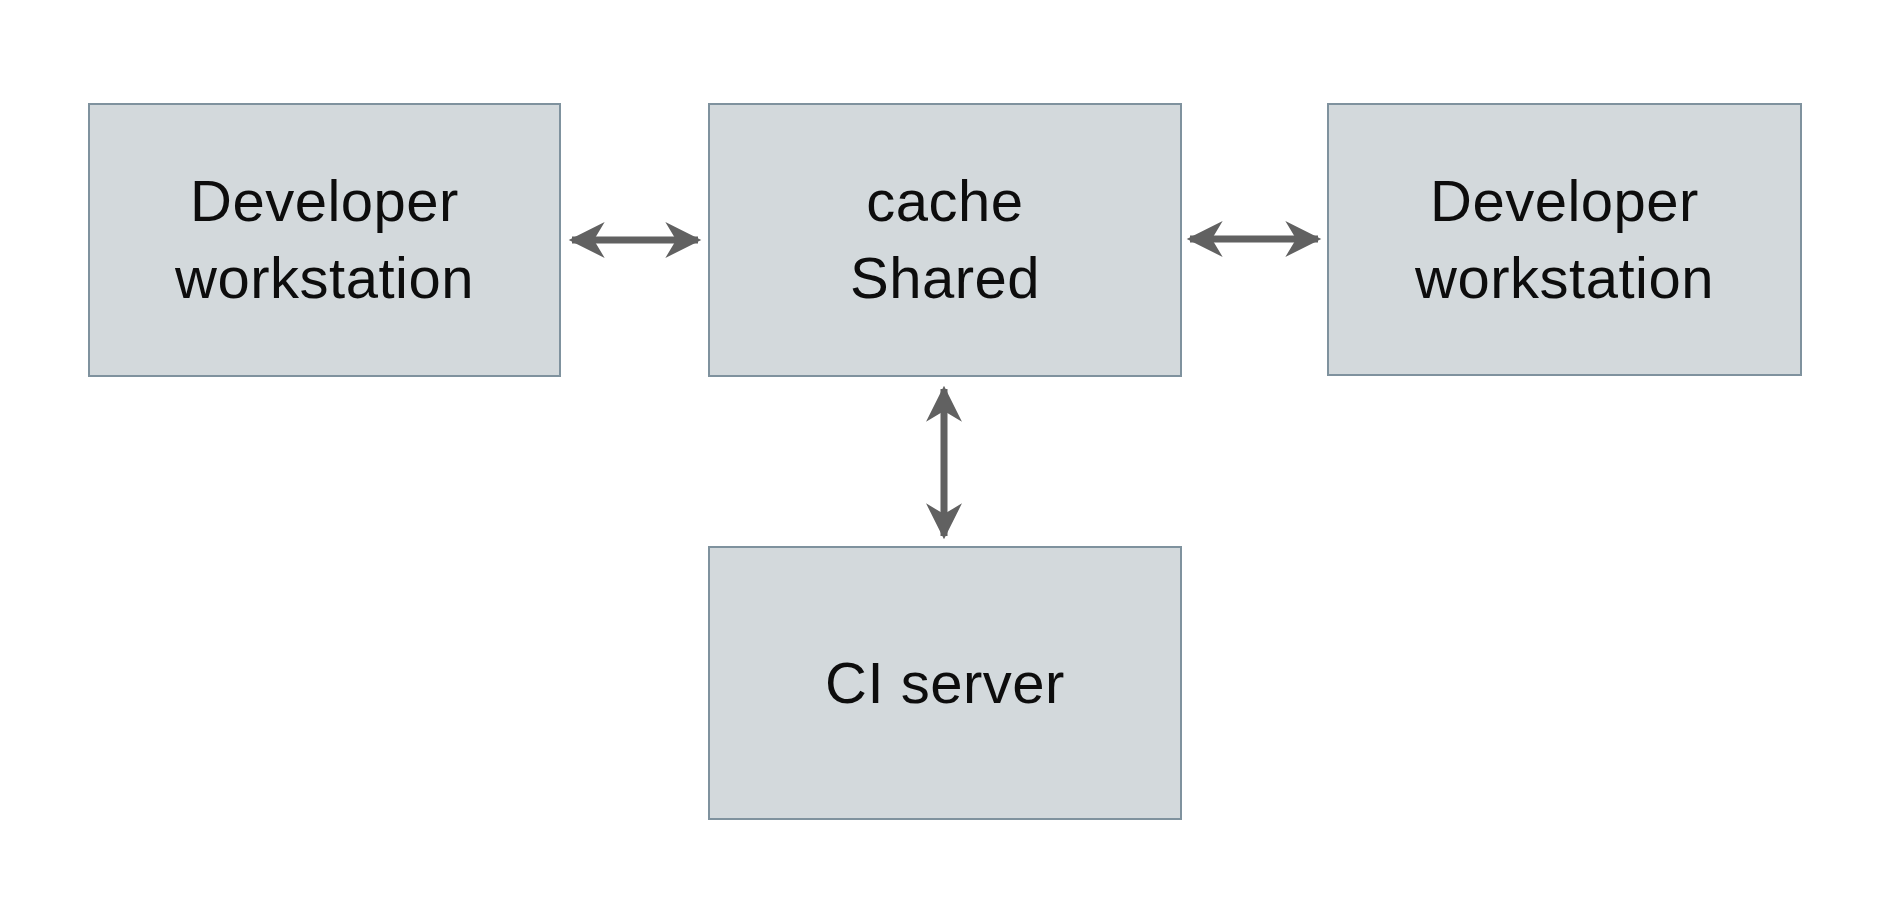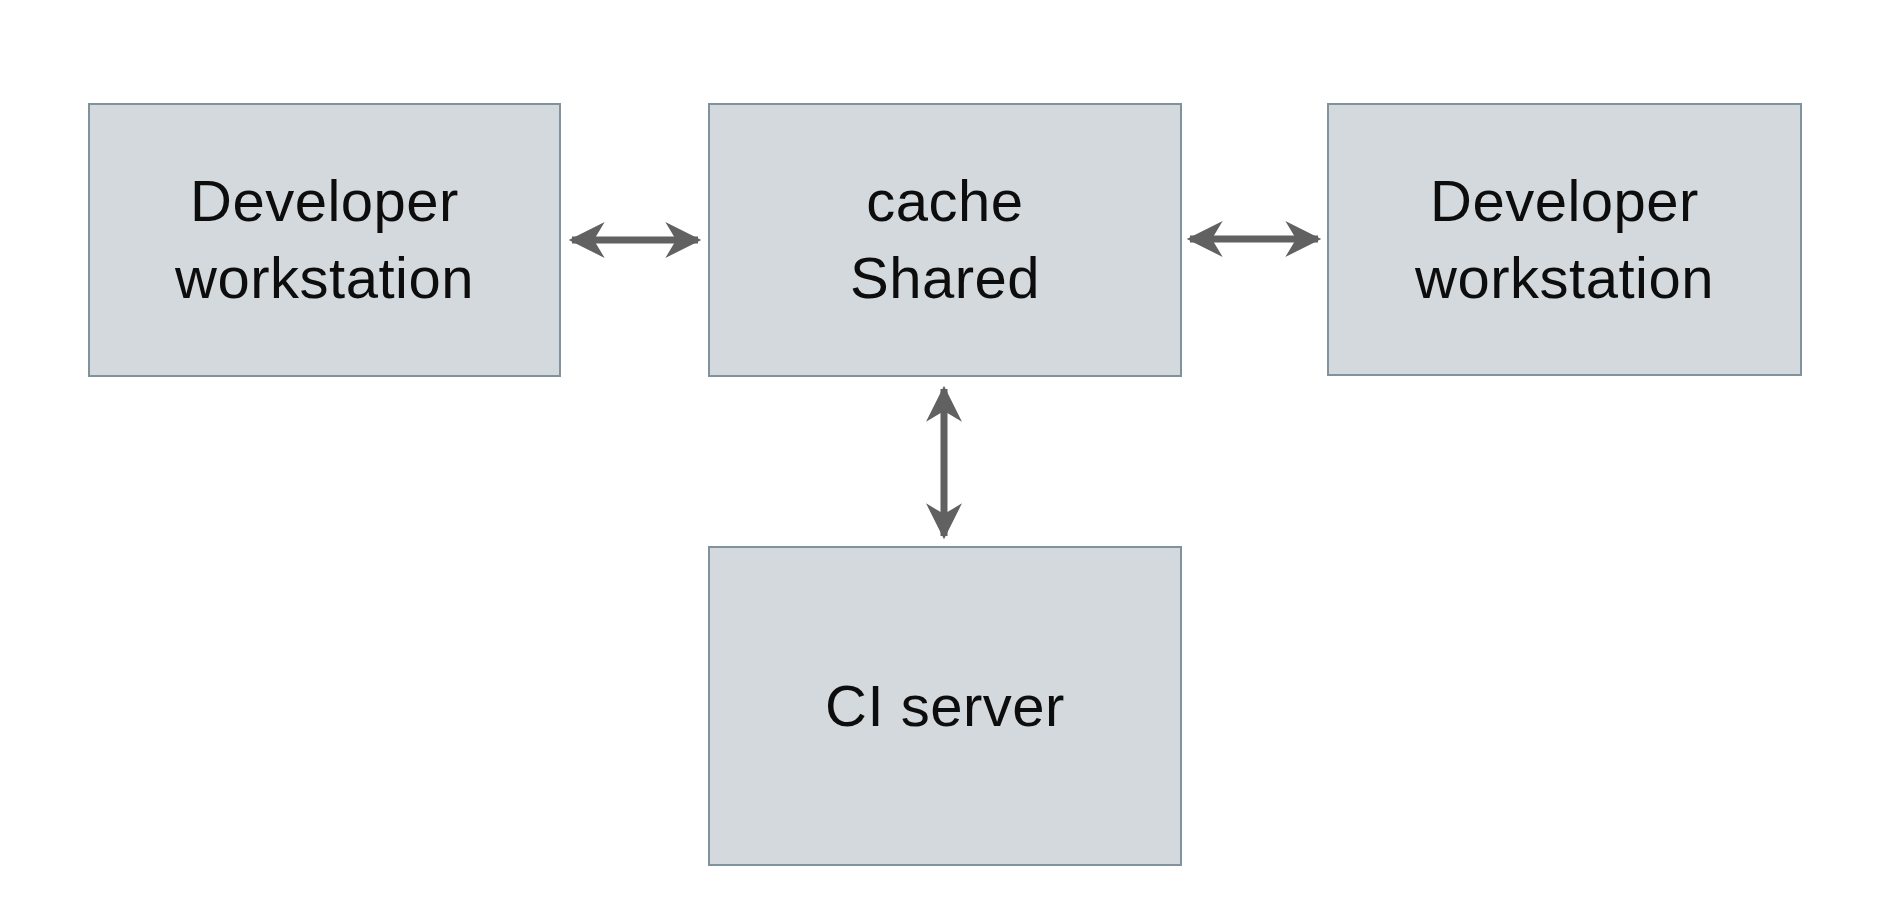--- a/index.html
+++ b/index.html
@@ -27,21 +27,21 @@
     text-align: center;
     color: #0d0d0d;
     font-size: 58px;
     line-height: 1.32;
     letter-spacing: 0.5px;
   }
   .node span { display: block; }
   #node-dev-left   { left: 88px;   top: 103px; width: 473px; height: 274px; }
   #node-cache      { left: 708px;  top: 103px; width: 474px; height: 274px; }
   #node-dev-right  { left: 1327px; top: 103px; width: 475px; height: 273px; }
-  #node-ci         { left: 708px;  top: 546px; width: 474px; height: 320px; }
+  #node-ci         { left: 708px;  top: 546px; width: 474px; height: 274px; }
   .edges-overlay {
     position: absolute;
     left: 0; top: 0;
     width: 1900px;
     height: 922px;
     pointer-events: none;
   }
   .edge-line {
     stroke: #616161;
     stroke-width: 7;

